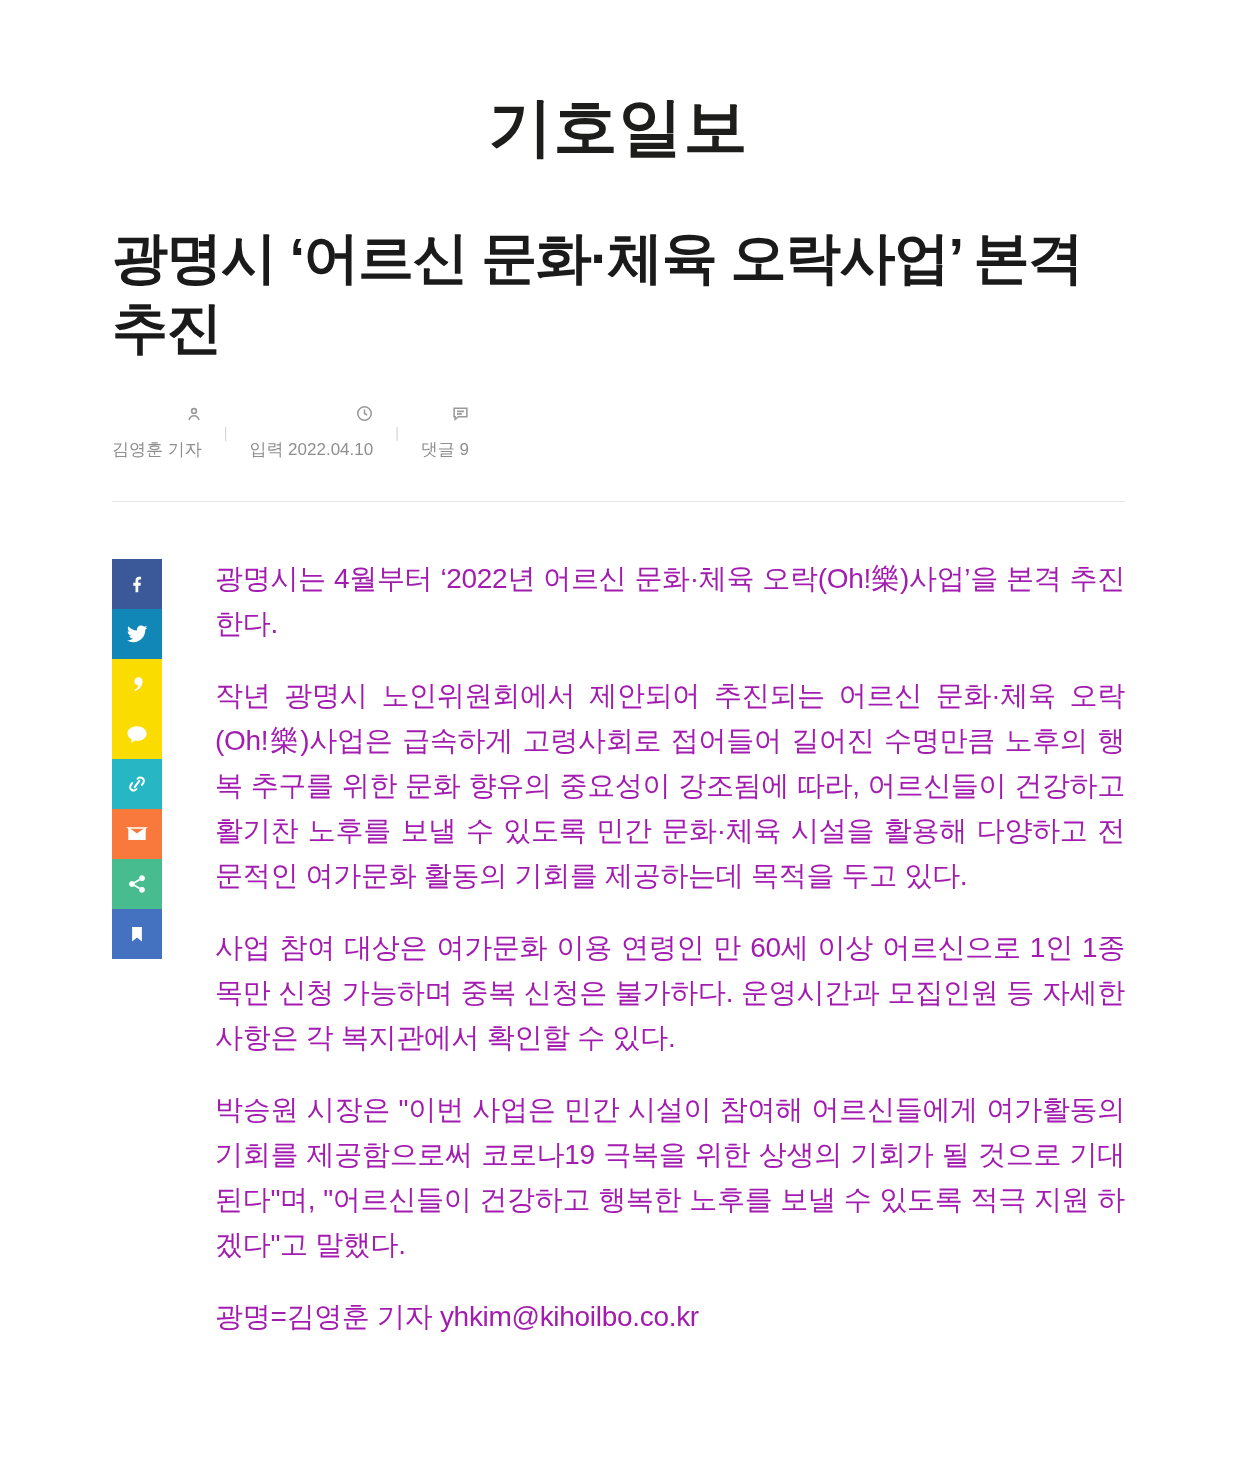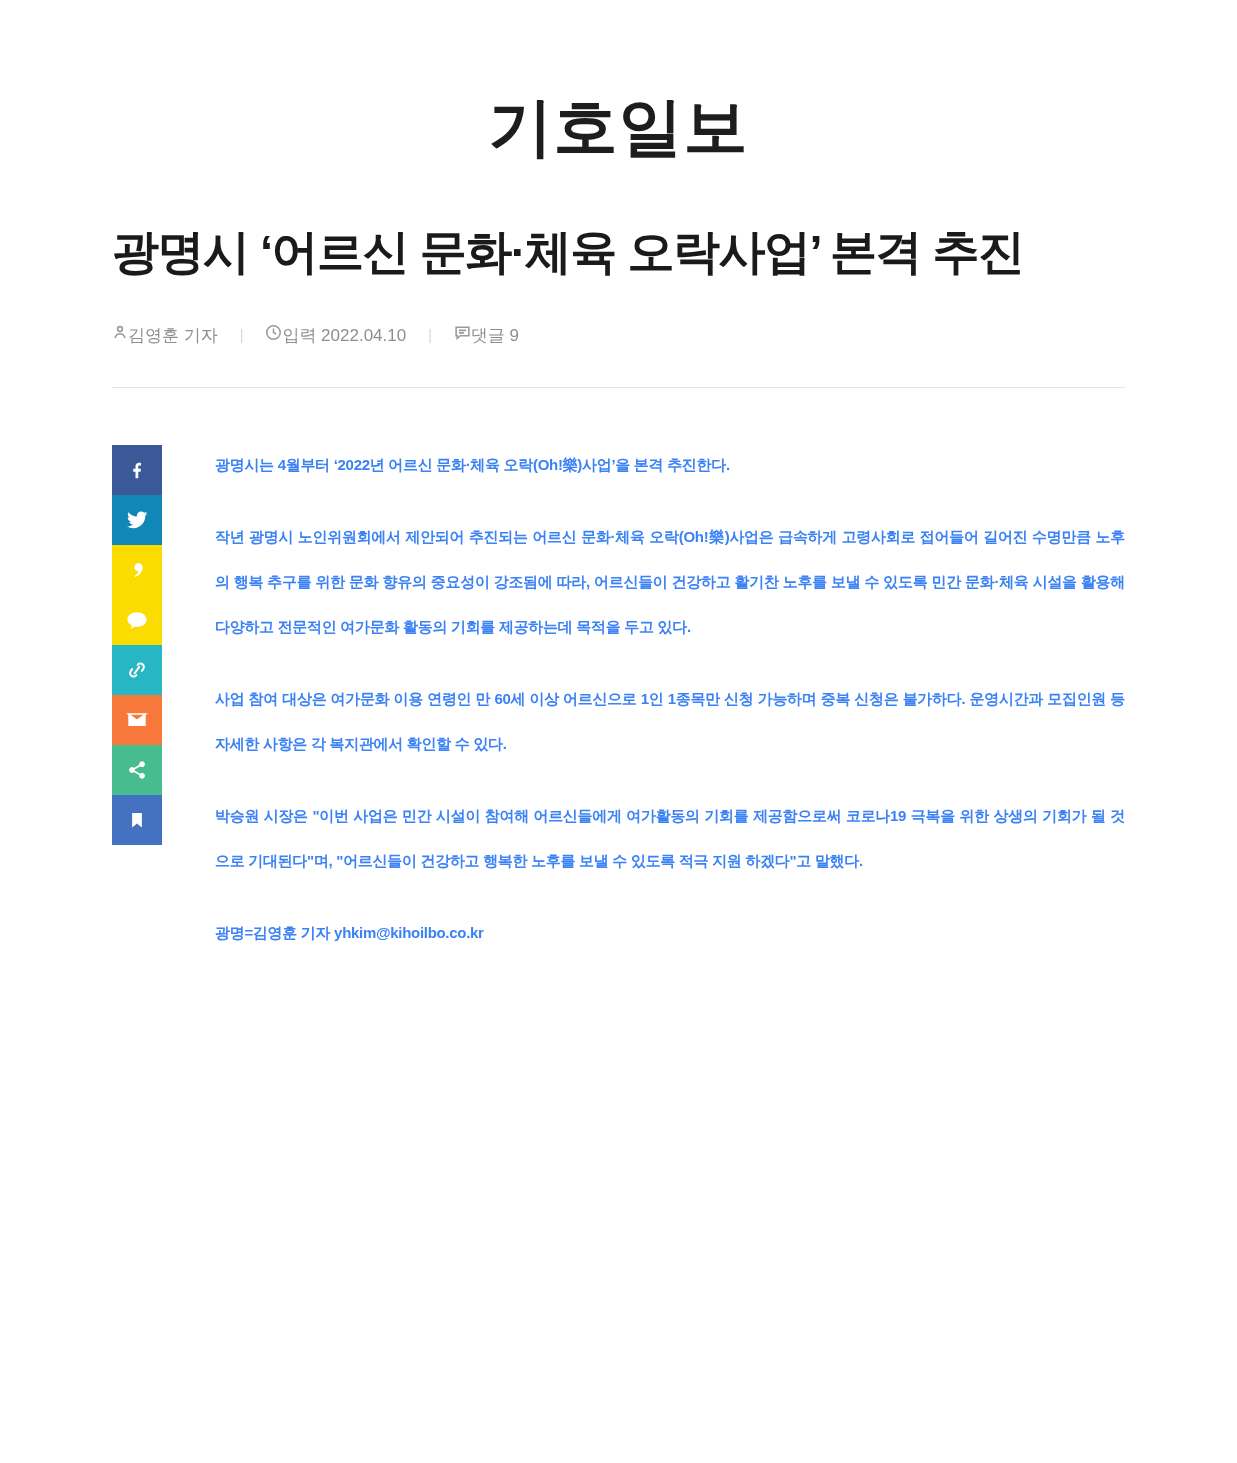--- a/index.html
+++ b/index.html
@@ -23,36 +23,36 @@
     font-size: 64px;
     font-weight: 900;
     letter-spacing: 1px;
     color: #1d1d1b;
     cursor: pointer;
   }
 
   
   .headline {
     margin-top: 52px;
-    font-size: 47px;
+    font-size: 56px;
     line-height: 1.25;
     font-weight: 800;
     letter-spacing: -1.5px;
     color: #1a1a1a;
   }
 
   
   .byline {
     margin-top: 42px;
     display: flex;
     align-items: center;
     font-size: 17px;
     color: #8e8e8e;
   }
-  .byline .meta-item { display: flex; align-items: flex-start; gap: 0; }
+  .byline .meta-item { display: flex; align-items: flex-end; gap: 16px; flex-direction: column; }
   .byline .sep {
     color: #d6d6d6;
     margin: 0 22px;
     font-size: 14px;
   }
   .byline svg { display: block; }
 
   
   .divider {
     margin-top: 40px;
@@ -79,28 +79,27 @@
     display: flex;
     align-items: center;
     justify-content: center;
     cursor: pointer;
   }
   .social-btn svg { display: block; }
 
   
   .paragraphs { margin-left: 103px; margin-right: 0; }
   .paragraphs p {
-    font-size: 15px;
+    font-size: 28px;
     line-height: 45px;
-    color: #3b82f6;
+    color: #a21caf;
     letter-spacing: -0.3px;
     text-align: justify;
     word-break: normal;
     margin-bottom: 27px;
-    font-weight: bold;
   }
   .paragraphs p:last-child { text-align: left; margin-bottom: 0; }
 </style>
 </head>
 <body>
 
 <div class="container">
 
   <header class="masthead">
     <span class="logo">기호일보</span>

